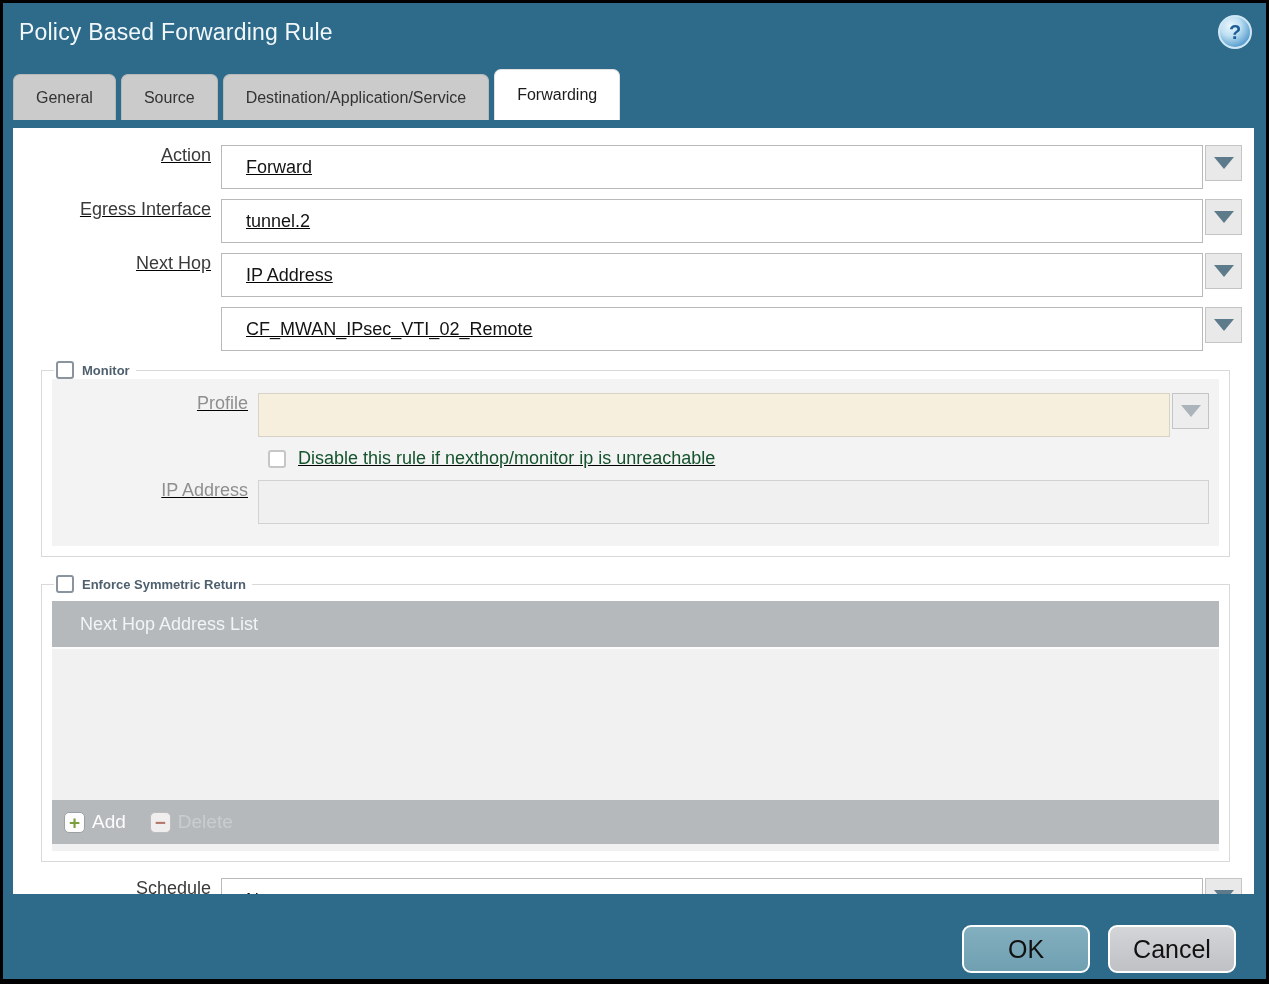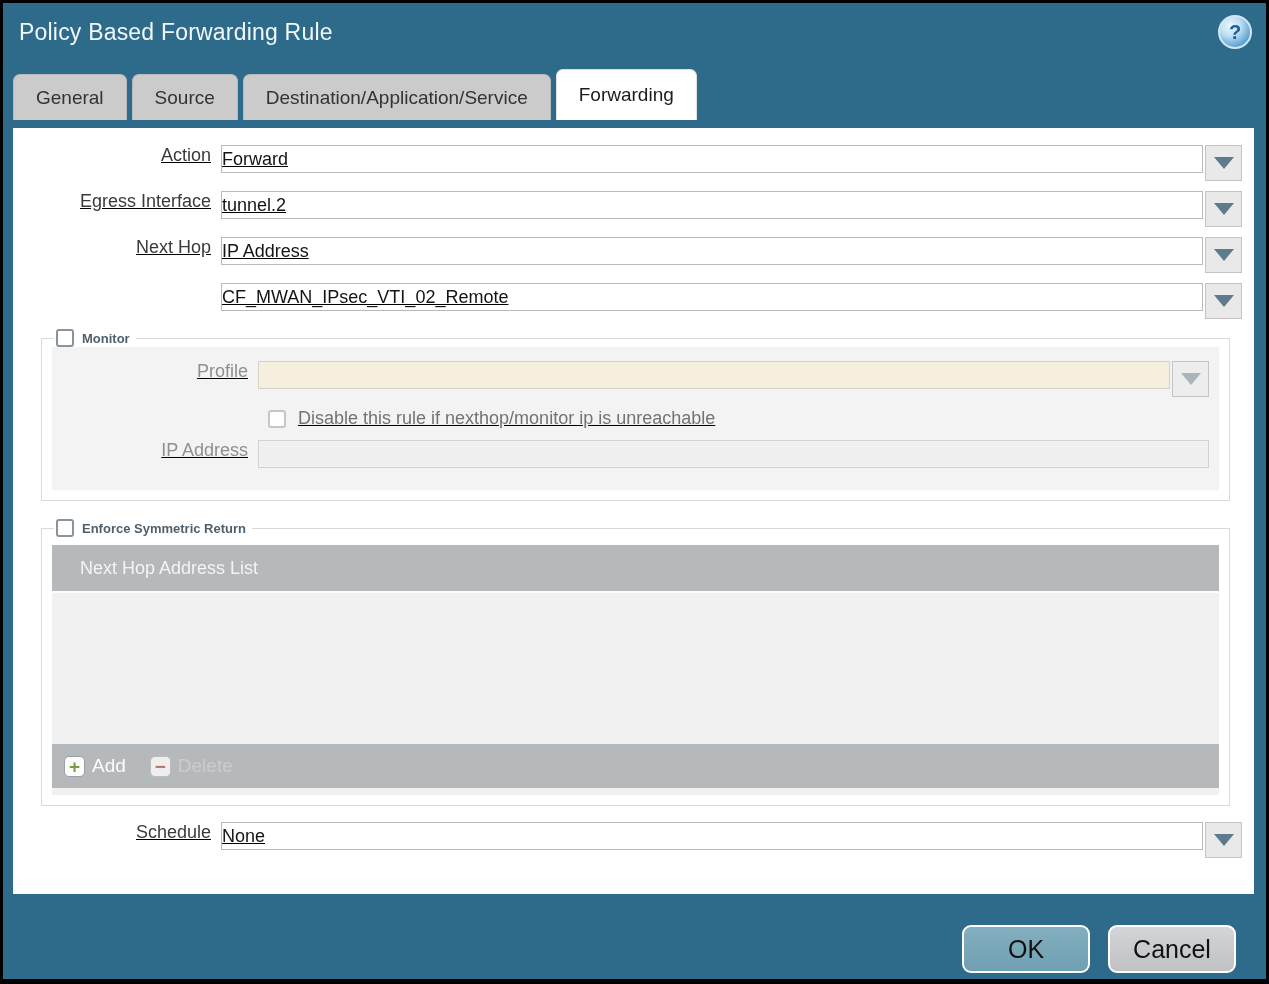--- a/index.html
+++ b/index.html
@@ -30,42 +30,42 @@
     color:#1d5e96; font-weight:bold; font-size:20px; cursor:pointer;
   }
 
   
   .tabs { display:flex; align-items:flex-end; padding:0 0 0 10px; height:51px; }
   .tab {
     background:#cbcbcb; color:#333;
     border-radius:7px 7px 0 0;
     padding:0 22px; margin-right:5px;
     height:46px; display:flex; align-items:center;
-    font-size:19px; cursor:pointer;
+    font-size:16px; cursor:pointer;
     border:1px solid #b9b9b9; border-bottom:none;
   }
   .tab.active {
     background:#fff; color:#1c1c1c; height:51px; border-color:#e0e0e0;
   }
 
   
   .content {
     background:#fff; margin:0 12px 0 10px; height:766px;
     padding:17px 12px 0 0; overflow:hidden;
   }
 
   .row { display:flex; align-items:flex-start; margin-bottom:10px;text-decoration:underline; }
   .row .lbl {
     width:208px; text-align:right; padding-right:10px;
     font-size:18px; color:#3a3a3a; flex:none;
   }
   .fieldwrap { flex:1; display:flex; align-items:stretch; }
   .field {
-    flex:1; height:28px; border:1px solid #b9b9b9; background:#fff;
-    font-size:18px; color:#141414; padding:0 0;
+    flex:1; height:44px; border:1px solid #b9b9b9; background:#fff;
+    font-size:18px; color:#141414; padding:0 24px;
     display:flex; align-items:center; white-space:nowrap; overflow:hidden;
   }
   .ddbtn {
     width:37px; height:36px; margin-left:2px; flex:none;
     background:#e9e9e9; border:1px solid #c4c4c4;
     display:flex; align-items:center; justify-content:center; cursor:pointer;
   }
   .caret {
     width:0; height:0;
     border-left:10px solid transparent; border-right:10px solid transparent;
@@ -88,21 +88,21 @@
   }
   .checkbox.disabled { border-color:#c6c6c6; cursor:default; }
 
   .graybox { background:#f3f3f3; padding:14px 10px; }
   .graybox .row { margin-bottom:8px; }
   .graybox .row + .row { margin-top:11px; }
   .graybox .lbl { width:196px; color:#8f8f8f; }
   .field.beige { background:#f6efdd; border-color:#d6d2c6; }
   .field.disabled-input { background:#f0f0f0; border-color:#d2d2d2; }
   .inline-check { display:flex; align-items:center; gap:12px; margin-left:206px; }
-  .inline-check .check-label { font-size:18px; color:#737373; }
+  .inline-check .check-label { font-size:18px; color:#14532d; }
 
   
   .table { margin-top:8px; }
   .tbl-header {
     background:#b5b9bc; color:#f2f5f6; font-size:18px;
     height:46px; display:flex; align-items:center; padding:0 28px;
   }
   .tbl-body { background:#f1f1f1; height:153px; border-top:2px solid #fcfcfc; }
   .tbl-toolbar {
     background:#b5b9bc; height:44px; display:flex; align-items:center;

